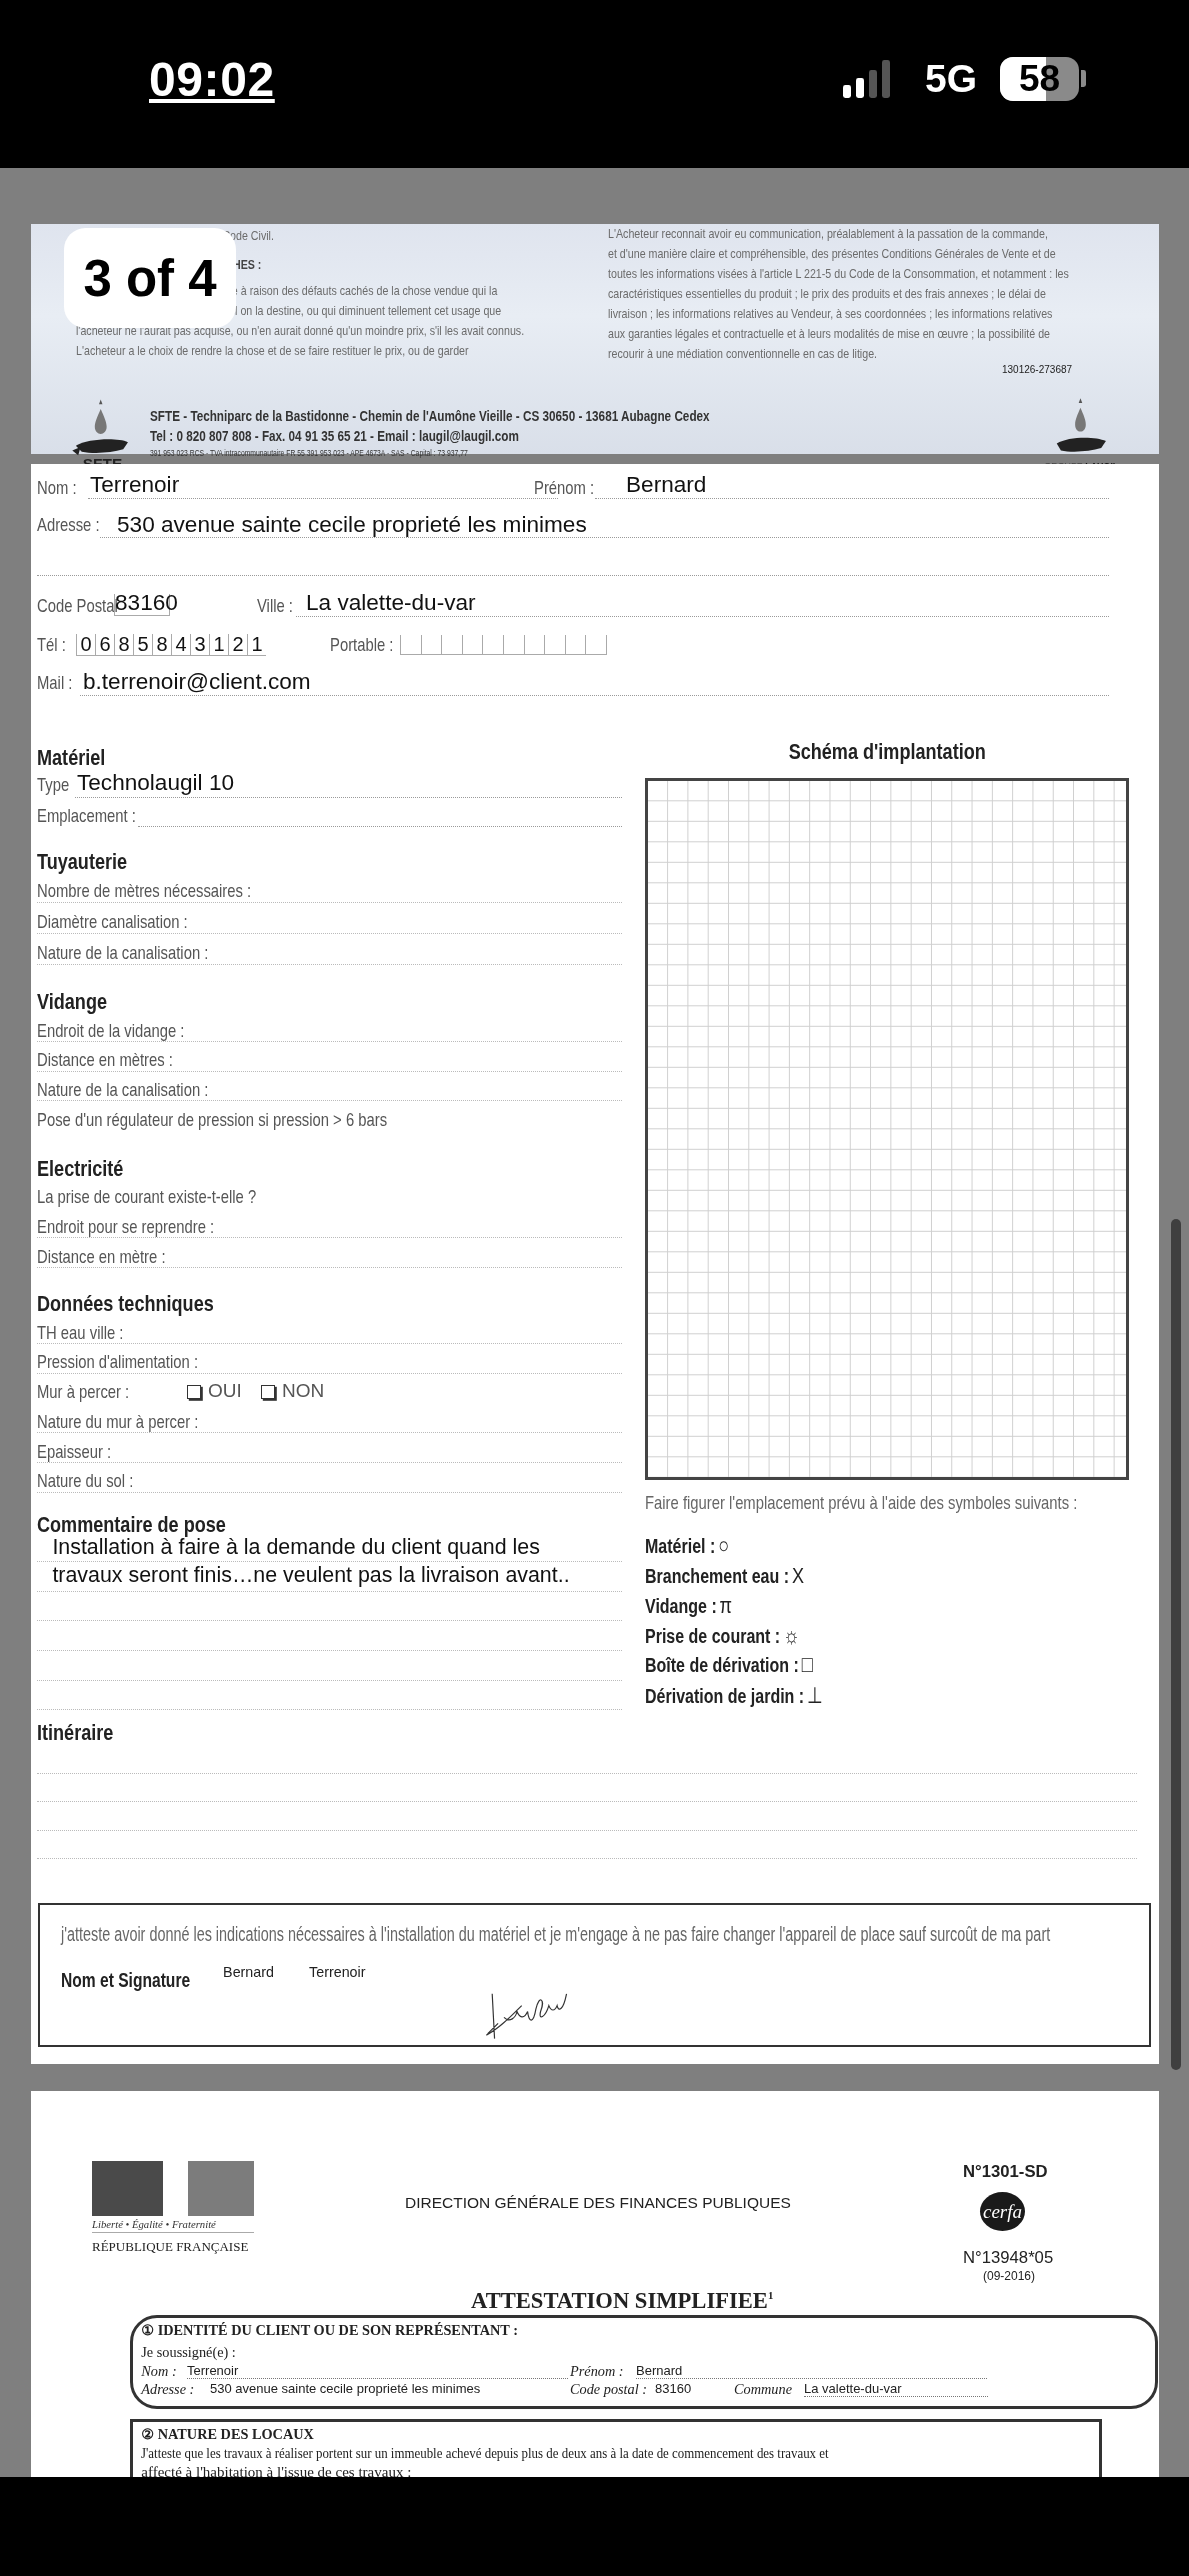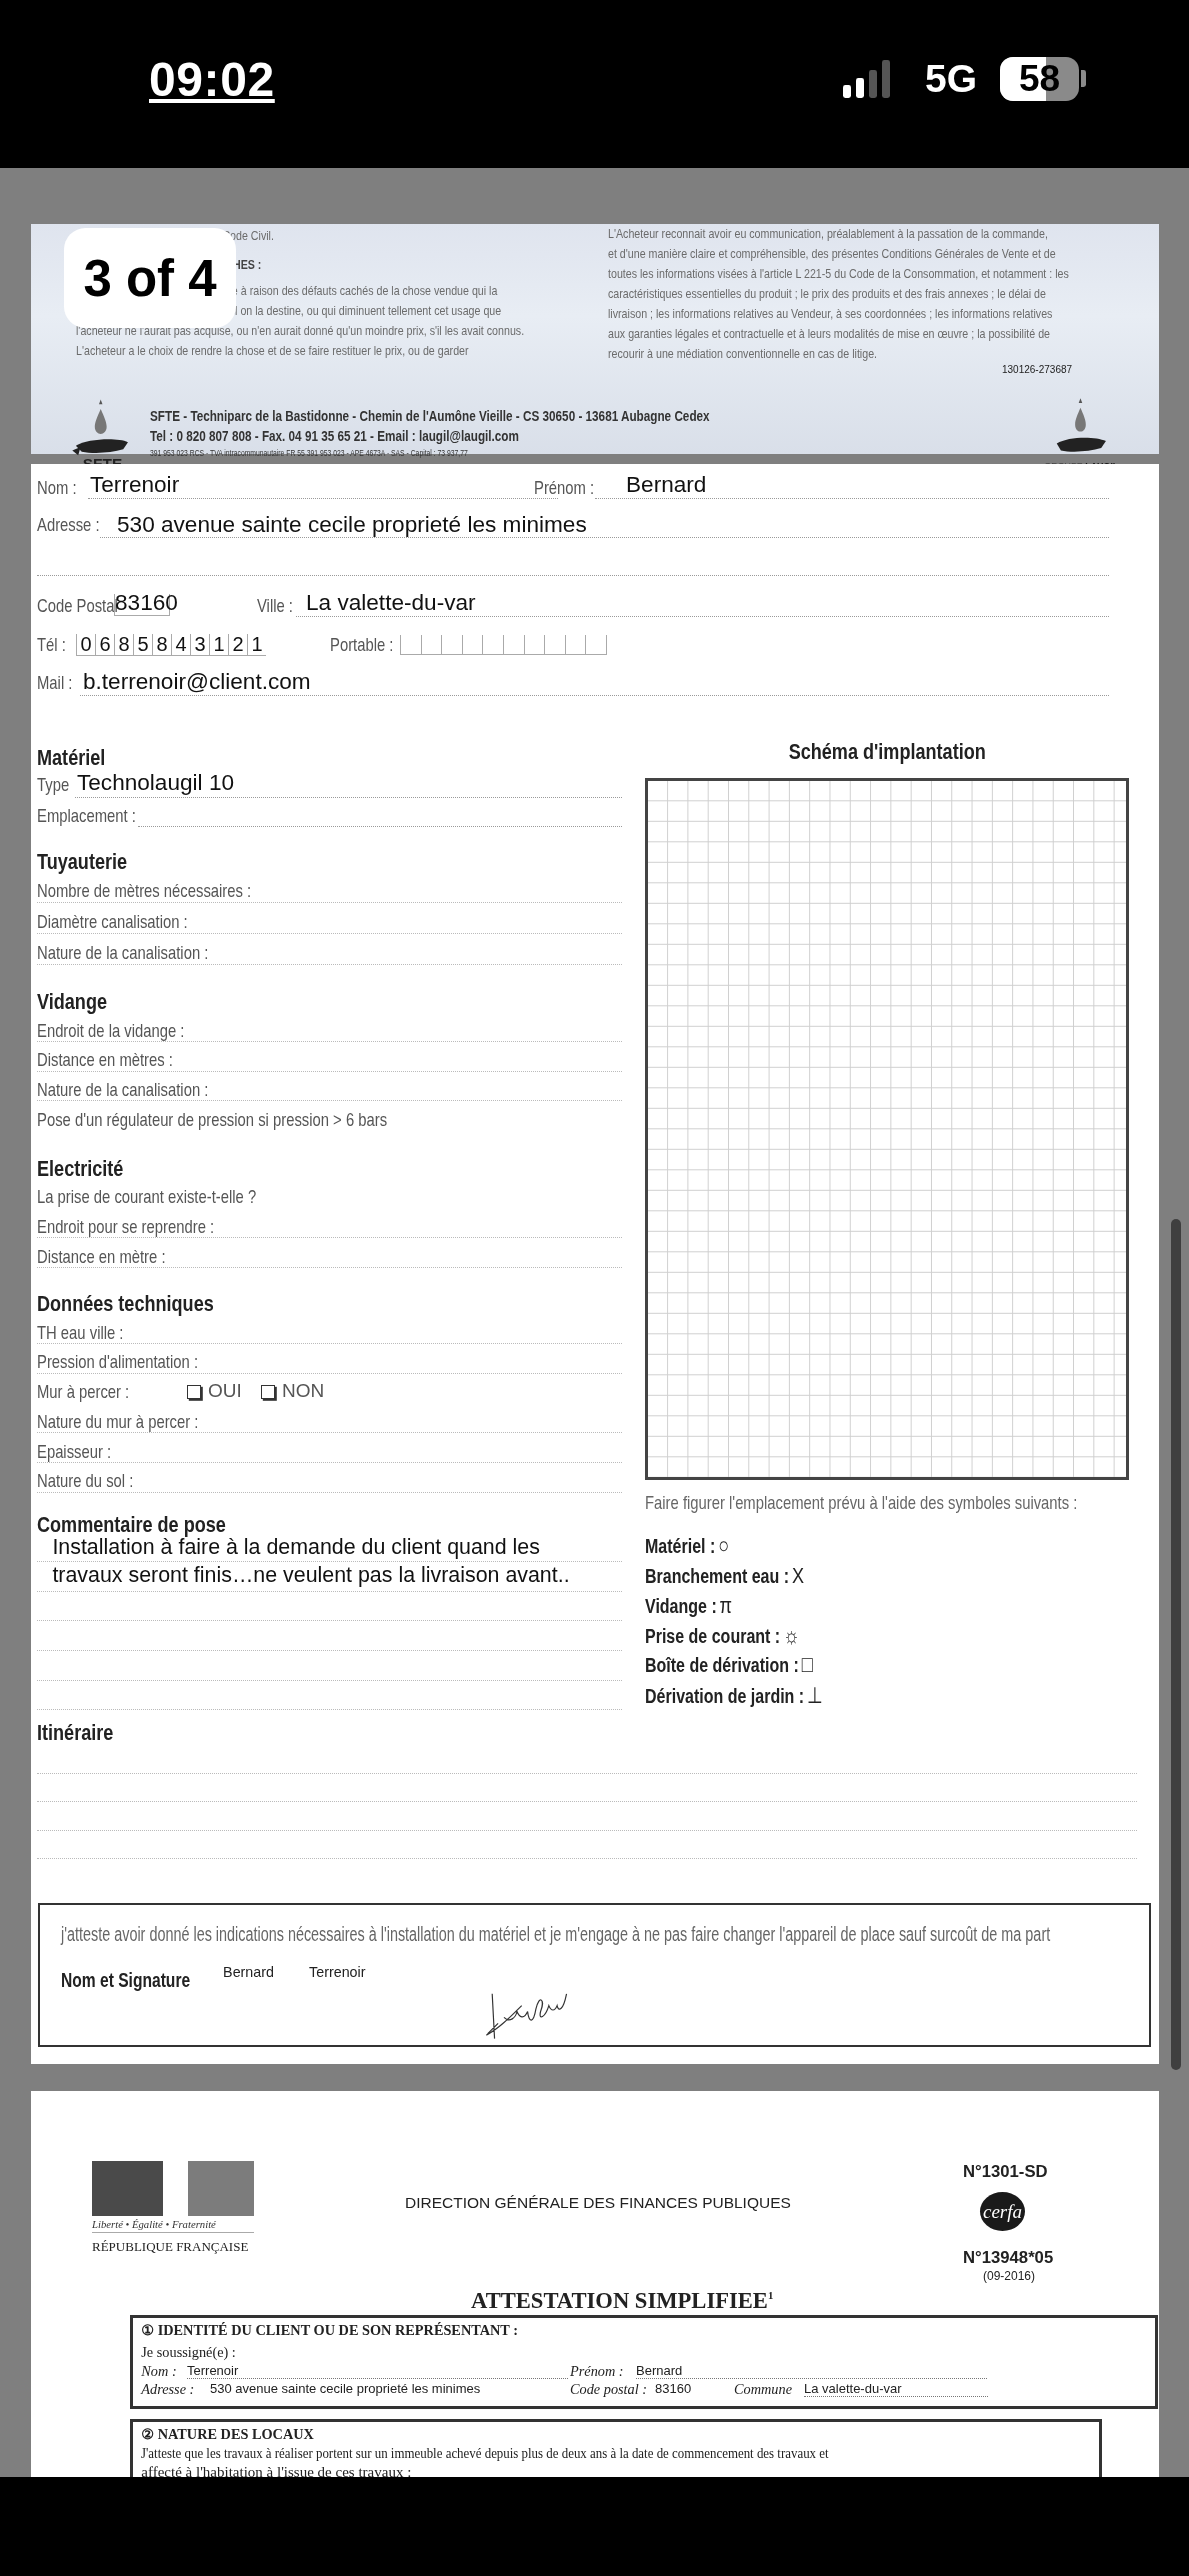--- a/index.html
+++ b/index.html
@@ -253,25 +253,25 @@
   <div class="marianne">
     <div class="a"></div>
       <div class="b"></div>
       <div class="c"></div>
   </div>
   <div style="position:absolute; left:61px; top:127px; width:162px; font-style:italic; font-size:10.7px; color:#333; border-bottom:1.2px solid #aaa; padding-bottom:2.4px;">Liberté • Égalité • Fraternité</div>
   <div style="position:absolute; left:61px; top:148px; font-size:13px; color:#222;">RÉPUBLIQUE FRANÇAISE</div>
   <div style="position:absolute; left:374px; top:103px; font-family:'Liberation Sans',sans-serif; font-size:15.5px; color:#222;">DIRECTION GÉNÉRALE DES FINANCES PUBLIQUES</div>
   <div style="position:absolute; left:932px; top:71px; font-family:'Liberation Sans',sans-serif; font-weight:bold; font-size:16.7px; color:#222;">N°1301-SD</div>
   <div style="position:absolute; left:949px; top:101px; width:45px; height:39px; border-radius:50%; background:#1a1a1a; color:#fff; font-style:italic; font-size:19px; display:flex; align-items:center; justify-content:center;">cerfa</div>
-  <div style="position:absolute; left:932px; top:157px; font-family:'Liberation Sans',sans-serif; font-weight:bold; font-size:16.7px; color:#222;">N°13948*05</div>
+  <div style="position:absolute; left:932px; top:157px; font-family:'Liberation Sans',sans-serif; font-weight:normal; font-size:16.7px; color:#222;">N°13948*05</div>
   <div style="position:absolute; left:952px; top:178px; font-family:'Liberation Sans',sans-serif; font-size:12px; color:#222;">(09-2016)</div>
   <div style="position:absolute; left:440px; top:197px; font-weight:bold; font-size:22.6px; color:#222;"><span>ATTESTATION SIMPLIFIEE</span><sup style="font-size:10.7px;">1</sup></div>
 
-  <div class="box" style="left:99px; top:224px; width:1028px; height:94px;">
+  <div class="box" style="left:99px; top:224px; width:1028px; height:94px;border-radius:27px;">
     <div style="position:absolute; left:8.3px; top:3.6px; font-weight:bold; font-size:14.3px; font-variant:small-caps;">① IDENTITÉ DU CLIENT OU DE SON REPRÉSENTANT :</div>
     <div style="position:absolute; left:8.3px; top:26px; font-size:14.3px;">Je soussigné(e) :</div>
     <div style="position:absolute; left:8.3px; top:45px; font-size:14.3px; font-style:italic;">Nom :</div>
     <div style="position:absolute; left:54px; top:45px; width:381px; font-family:'Liberation Sans',sans-serif; font-size:13px; border-bottom:1.2px dotted #777;">Terrenoir</div>
     <div style="position:absolute; left:8.3px; top:63px; font-size:14.3px; font-style:italic;">Adresse :</div>
     <div style="position:absolute; left:77px; top:63px; font-family:'Liberation Sans',sans-serif; font-size:13px;">530 avenue sainte cecile proprieté les minimes</div>
     <div style="position:absolute; left:437px; top:45px; font-size:14.3px; font-style:italic;">Prénom :</div>
     <div style="position:absolute; left:503px; top:45px; width:351px; font-family:'Liberation Sans',sans-serif; font-size:13px; border-bottom:1.2px dotted #777;">Bernard</div>
     <div style="position:absolute; left:437px; top:63px; font-size:14.3px; font-style:italic;">Code postal :</div>
     <div style="position:absolute; left:522px; top:63px; font-family:'Liberation Sans',sans-serif; font-size:13px;">83160</div>

